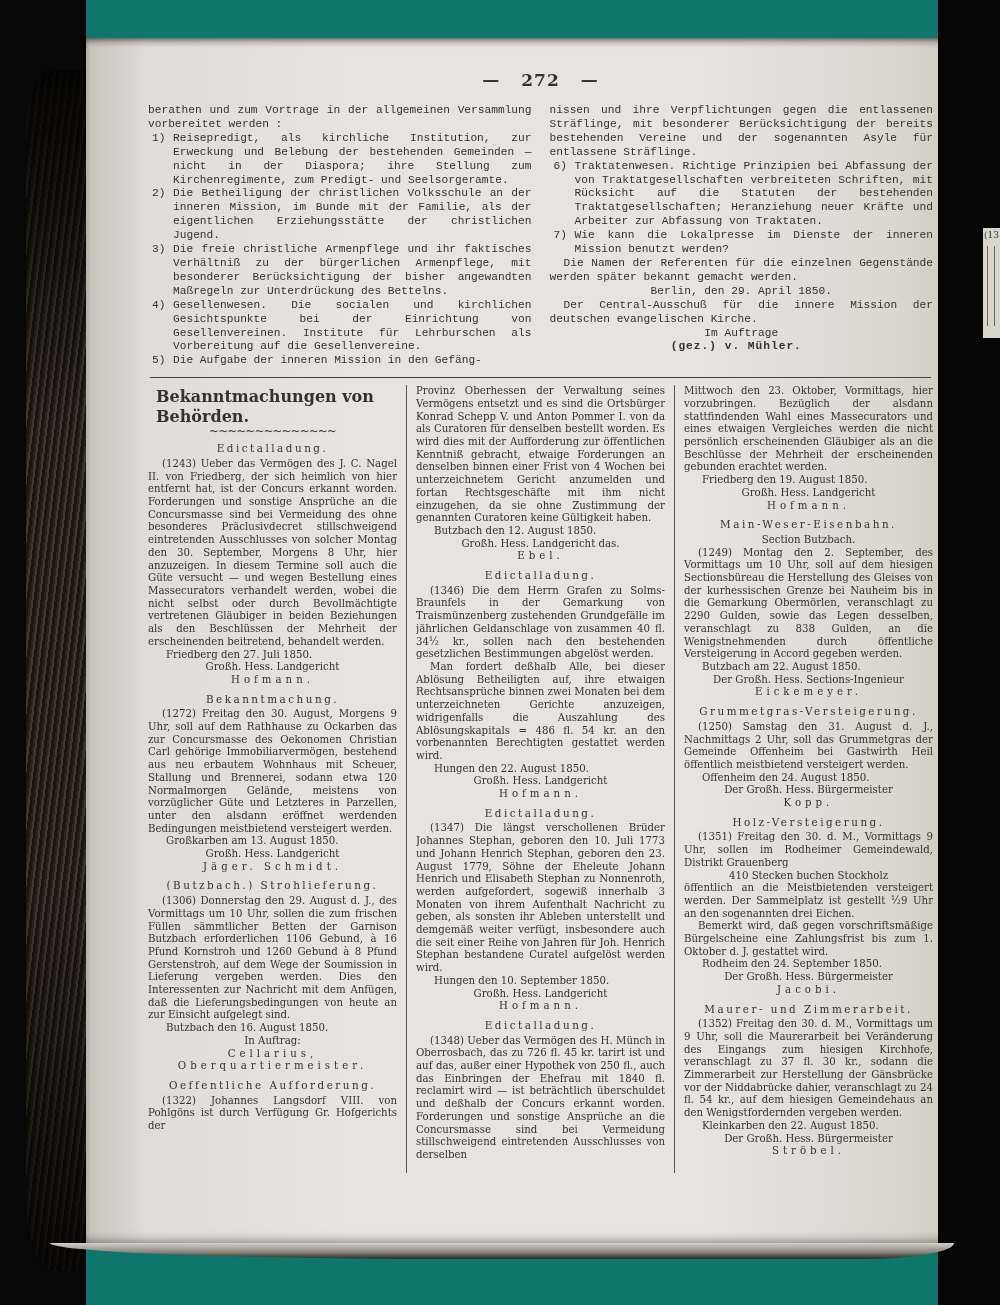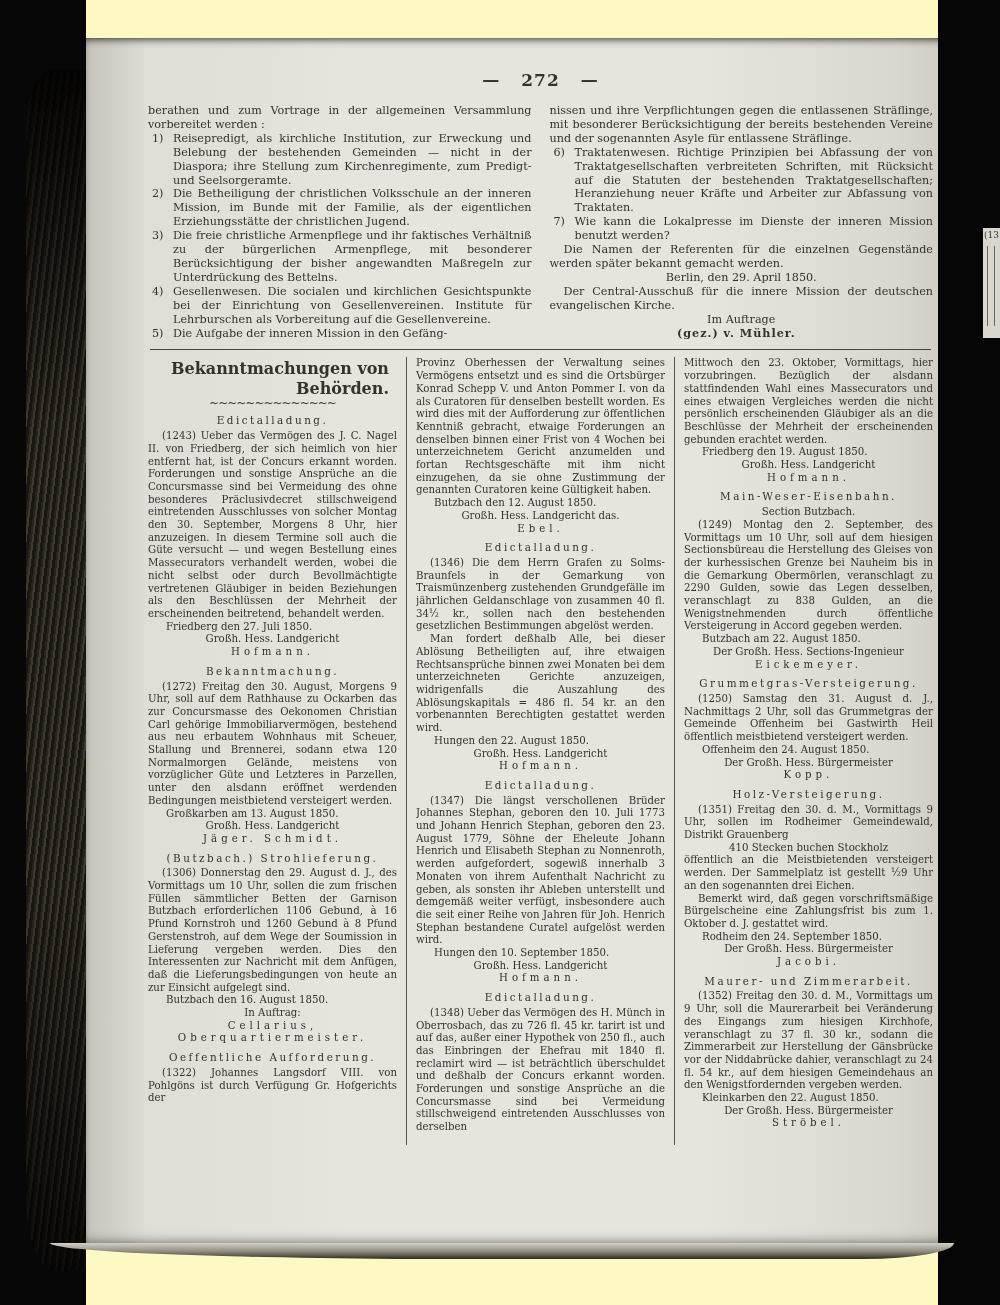--- a/index.html
+++ b/index.html
@@ -1,41 +1,41 @@
 <!DOCTYPE html>
 <html><head>
 <meta charset="utf-8">
 <style>
   html,body{margin:0;padding:0;background:#050505;}
-  #stage{position:relative;width:1000px;height:1305px;background:#fef9c3;overflow:hidden;
+  #stage{position:relative;width:1000px;height:1305px;background:#0f766e;overflow:hidden;
          font-family:"DejaVu Serif","Liberation Serif",serif;color:#35322c;}
   
   .book-edge-left{position:absolute;left:0;top:0;width:86px;height:100%;background:#070707;}
   .page-stack{position:absolute;left:26px;top:70px;bottom:34px;width:60px;
     background:
       linear-gradient(to bottom, rgba(0,0,0,.92), rgba(0,0,0,.25) 30%, rgba(0,0,0,.25) 68%, rgba(0,0,0,.85)),
       repeating-linear-gradient(97deg,#544d40 0 2px,#221d16 2px 5px,#382f24 5px 7px);
     border-top-left-radius:26px 60px;border-bottom-left-radius:30px 70px;}
   
   .paper{position:absolute;left:86px;top:38px;width:864px;height:1205px;overflow:hidden;
     background:linear-gradient(to right,#c6c3ba 0,#dfddd6 7%,#e6e4dd 30%,#e6e4dd 72%,#dad7cf 94%,#cfccc3 100%);
     border-right:1px solid #f1efe8;box-shadow:inset 0 6px 10px -6px #000, inset 0 -8px 12px -8px rgba(0,0,0,.55);
     padding:24px 16px 20px 62px;box-sizing:border-box;}
   .pagenum{text-align:center;font-weight:bold;font-size:17px;letter-spacing:1px;word-spacing:14px;margin:8px 0 14px;}
   
-  .top-section{display:flex;gap:18px;font-size:11.2px;line-height:13.9px;}
+  .top-section{display:flex;gap:18px;font-size:11.2px;line-height:13.9px;font-family:Liberation Mono, monospace;}
   .tcol{flex:1;min-width:0;text-align:justify;}
   .item{position:relative;padding-left:25px;text-align:justify;}
   .item .num{position:absolute;left:4px;}
   .rule{height:1px;background:#49453d;margin:9px 2px 7px;}
   
   .bottom-section{display:flex;margin-top:2px;height:788px;overflow:hidden;font-size:10.2px;line-height:12.7px;}
   .bcol{flex:1;min-width:0;overflow:hidden;}
   .vrule{width:1px;background:#5a564d;margin:0 9px;}
-  .main-head{font-size:16px;font-weight:bold;text-align:right;line-height:1.22;margin:2px 8px 1px;}
+  .main-head{font-size:16px;font-weight:bold;text-align:left;line-height:1.22;margin:2px 8px 1px;}
   .ornament{text-align:center;line-height:8px;letter-spacing:-1px;color:#45413a;margin-bottom:7px;font-size:12px;}
   .b-h{text-align:center;font-weight:normal;letter-spacing:2.5px;margin:6px 0 3px;font-size:10.4px;}
   .b-p{text-align:justify;text-indent:14px;}
   .b-pn{text-align:justify;}
   .b-date{text-indent:18px;}
   .b-c{text-align:center;}
   .b-sig{text-align:center;letter-spacing:4px;margin-bottom:2px;}
   .b-r{text-align:center;font-weight:bold;letter-spacing:1px;padding-right:10px;}
   
   .edge-right{position:absolute;right:0;top:0;width:62px;height:100%;background:#060606;}

